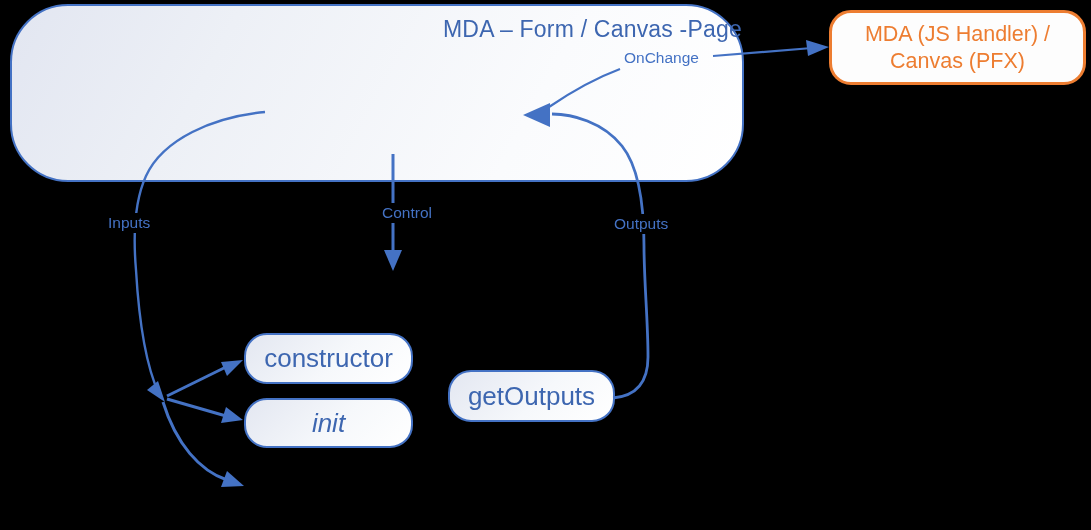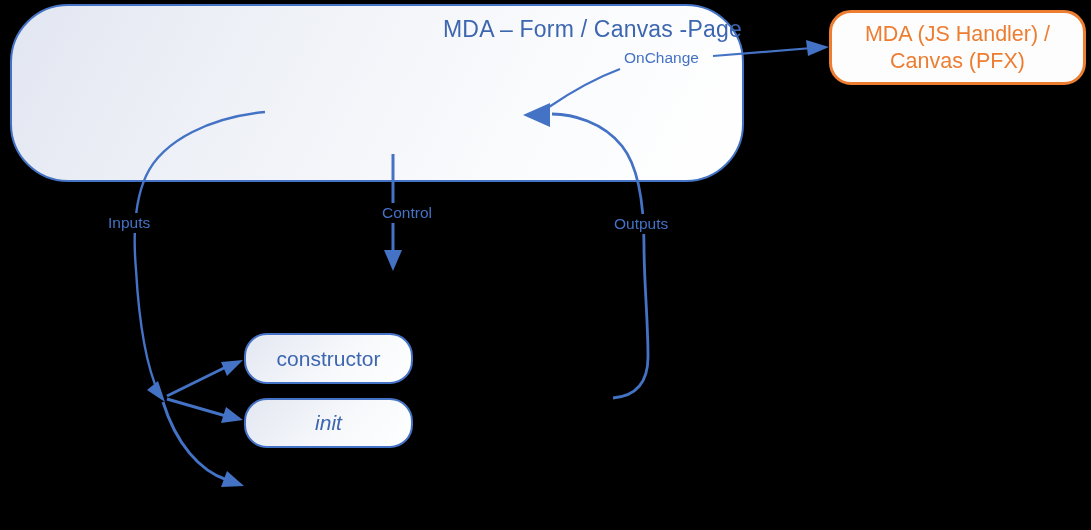--- a/index.html
+++ b/index.html
@@ -53,21 +53,21 @@
     background:#fdfdfd;
     display:flex;flex-direction:column;align-items:center;justify-content:center;
     font-size:21.5px;color:var(--orange);line-height:1.25;text-align:center;
   }
 
   
   .method-box{
     border:2.5px solid var(--blue);border-radius:23px;
     background:linear-gradient(135deg,#e3e7f1 0%,#f6f8fb 55%,#ffffff 100%);
     display:flex;align-items:center;justify-content:center;
-    font-size:21px;color:var(--blue-text);text-align:center;
+    font-size:26px;color:var(--blue-text);text-align:center;
   }
   .m-constructor{left:244px;top:333px;width:169px;height:51px;}
   .m-init{left:244px;top:398px;width:169px;height:50px;font-style:italic;}
   .m-updateview{left:244px;top:461px;width:169px;height:51px;}
   .m-getoutputs{left:448px;top:370px;width:167px;height:52px;}
 
   
   .conn-label{
     position:absolute;font-size:15.5px;color:var(--blue);
     padding:1px 3px;white-space:nowrap;
@@ -99,20 +99,23 @@
     <span>MDA (JS Handler) /</span>
     <span>Canvas (PFX)</span>
   </div>
 
   <div class="node method-box m-constructor">
     <span>constructor</span>
   </div>
   <div class="node method-box m-init">
     <span>init</span>
   </div>
+  <div class="node method-box m-getoutputs">
+    <span>getOutputs</span>
+  </div>
 
   <svg class="connectors" width="1091" height="530" viewBox="0 0 1091 530">
 
     <path class="conn" stroke-width="2.4" d="M 265 112 C 213 117, 163 139, 146 176 C 135 200, 133 235, 136 270 C 139 322, 147 368, 159 394"></path>
     <polygon class="ah" points="165,402 147,390 158,381"></polygon>
 
     <path class="conn" stroke-width="3" d="M 167 396 L 228 366"></path>
     <polygon class="ah" points="243,360 227,376 221,362"></polygon>
     <path class="conn" stroke-width="3" d="M 167 399 L 226 416"></path>
     <polygon class="ah" points="243,420 221,423 226,407"></polygon>

